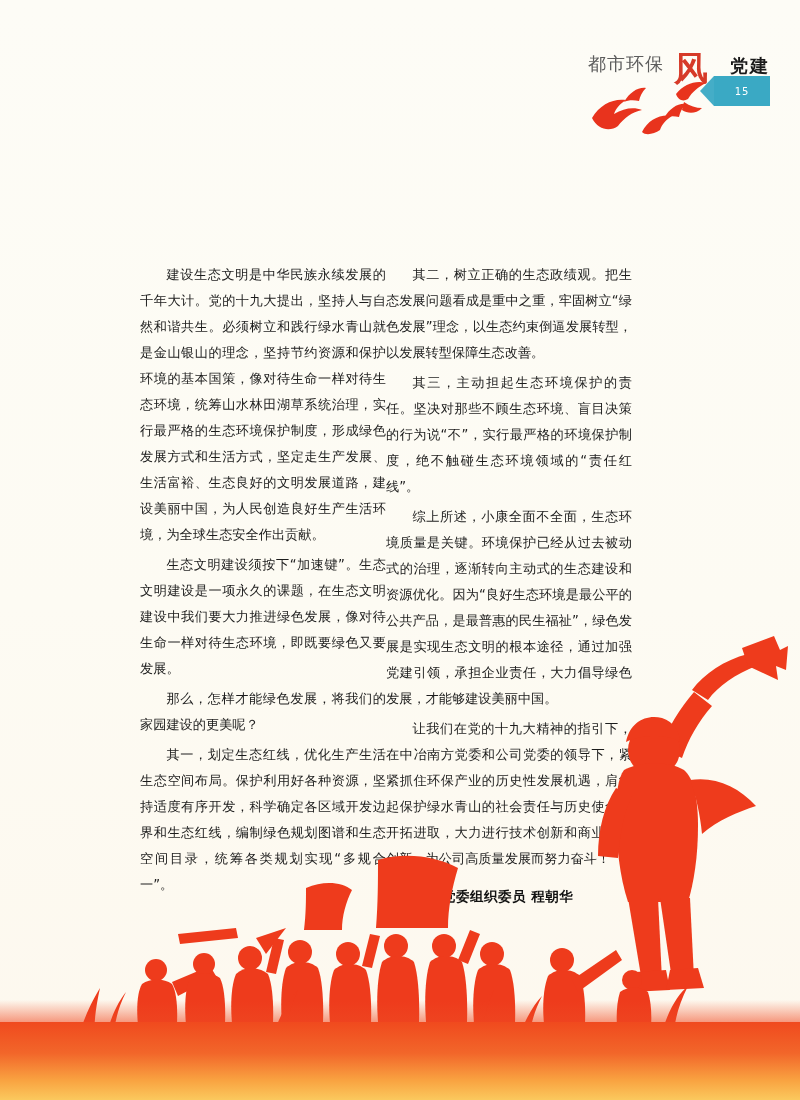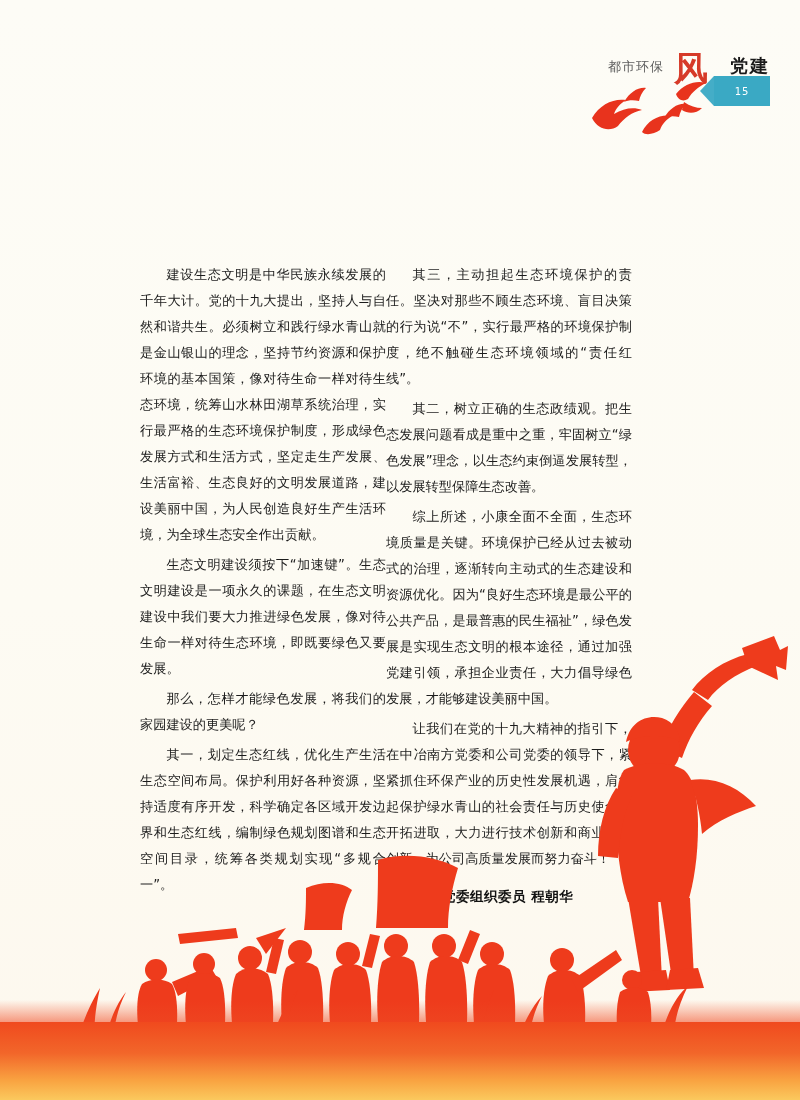--- a/index.html
+++ b/index.html
@@ -31,21 +31,21 @@
   }
   .masthead {
     position: absolute;
     right: 30px;
     top: 8px;
     display: flex;
     align-items: flex-end;
     gap: 10px;
   }
   .masthead-cn {
-    font-size: 13px;
+    font-size: 18px;
     color: #5c5c5c;
     letter-spacing: 1px;
     font-family: "DejaVu Sans", sans-serif;
     padding-bottom: 4px;
   }
   .masthead-logo {
     font-size: 34px;
     color: #d63a28;
     font-family: "DejaVu Serif", serif;
     font-weight: bold;
@@ -193,22 +193,22 @@
   </div>
 
   <div class="content">
     <div class="col">
       <p>建设生态文明是中华民族永续发展的千年大计。党的十九大提出，坚持人与自然和谐共生。必须树立和践行绿水青山就是金山银山的理念，坚持节约资源和保护环境的基本国策，像对待生命一样对待生态环境，统筹山水林田湖草系统治理，实行最严格的生态环境保护制度，形成绿色发展方式和生活方式，坚定走生产发展、生活富裕、生态良好的文明发展道路，建设美丽中国，为人民创造良好生产生活环境，为全球生态安全作出贡献。</p>
       <p>生态文明建设须按下“加速键”。生态文明建设是一项永久的课题，在生态文明建设中我们要大力推进绿色发展，像对待生命一样对待生态环境，即既要绿色又要发展。</p>
       <p>那么，怎样才能绿色发展，将我们的家园建设的更美呢？</p>
       <p>其一，划定生态红线，优化生产生活生态空间布局。保护利用好各种资源，坚持适度有序开发，科学确定各区域开发边界和生态红线，编制绿色规划图谱和生态空间目录，统筹各类规划实现“多规合一”。</p>
     </div>
     <div class="col">
+      <p>其二，树立正确的生态政绩观。把生态发展问题看成是重中之重，牢固树立“绿色发展”理念，以生态约束倒逼发展转型，以发展转型保障生态改善。</p>
       <p>其三，主动担起生态环境保护的责任。坚决对那些不顾生态环境、盲目决策的行为说“不”，实行最严格的环境保护制度，绝不触碰生态环境领域的“责任红线”。</p>
-      <p>其二，树立正确的生态政绩观。把生态发展问题看成是重中之重，牢固树立“绿色发展”理念，以生态约束倒逼发展转型，以发展转型保障生态改善。</p>
       <p>综上所述，小康全面不全面，生态环境质量是关键。环境保护已经从过去被动式的治理，逐渐转向主动式的生态建设和资源优化。因为“良好生态环境是最公平的公共产品，是最普惠的民生福祉”，绿色发展是实现生态文明的根本途径，通过加强党建引领，承担企业责任，大力倡导绿色发展，才能够建设美丽中国。</p>
       <p>让我们在党的十九大精神的指引下，在中冶南方党委和公司党委的领导下，紧紧抓住环保产业的历史性发展机遇，肩负起保护绿水青山的社会责任与历史使命，开拓进取，大力进行技术创新和商业模式创新，为公司高质量发展而努力奋斗！</p>
       <div class="byline">都市环保党委组织委员 程朝华</div>
     </div>
   </div>
 
   <div class="illustration">
 
     <svg class="trumpeter" viewBox="0 0 250 410">
       <g fill="#ee3b1c">

